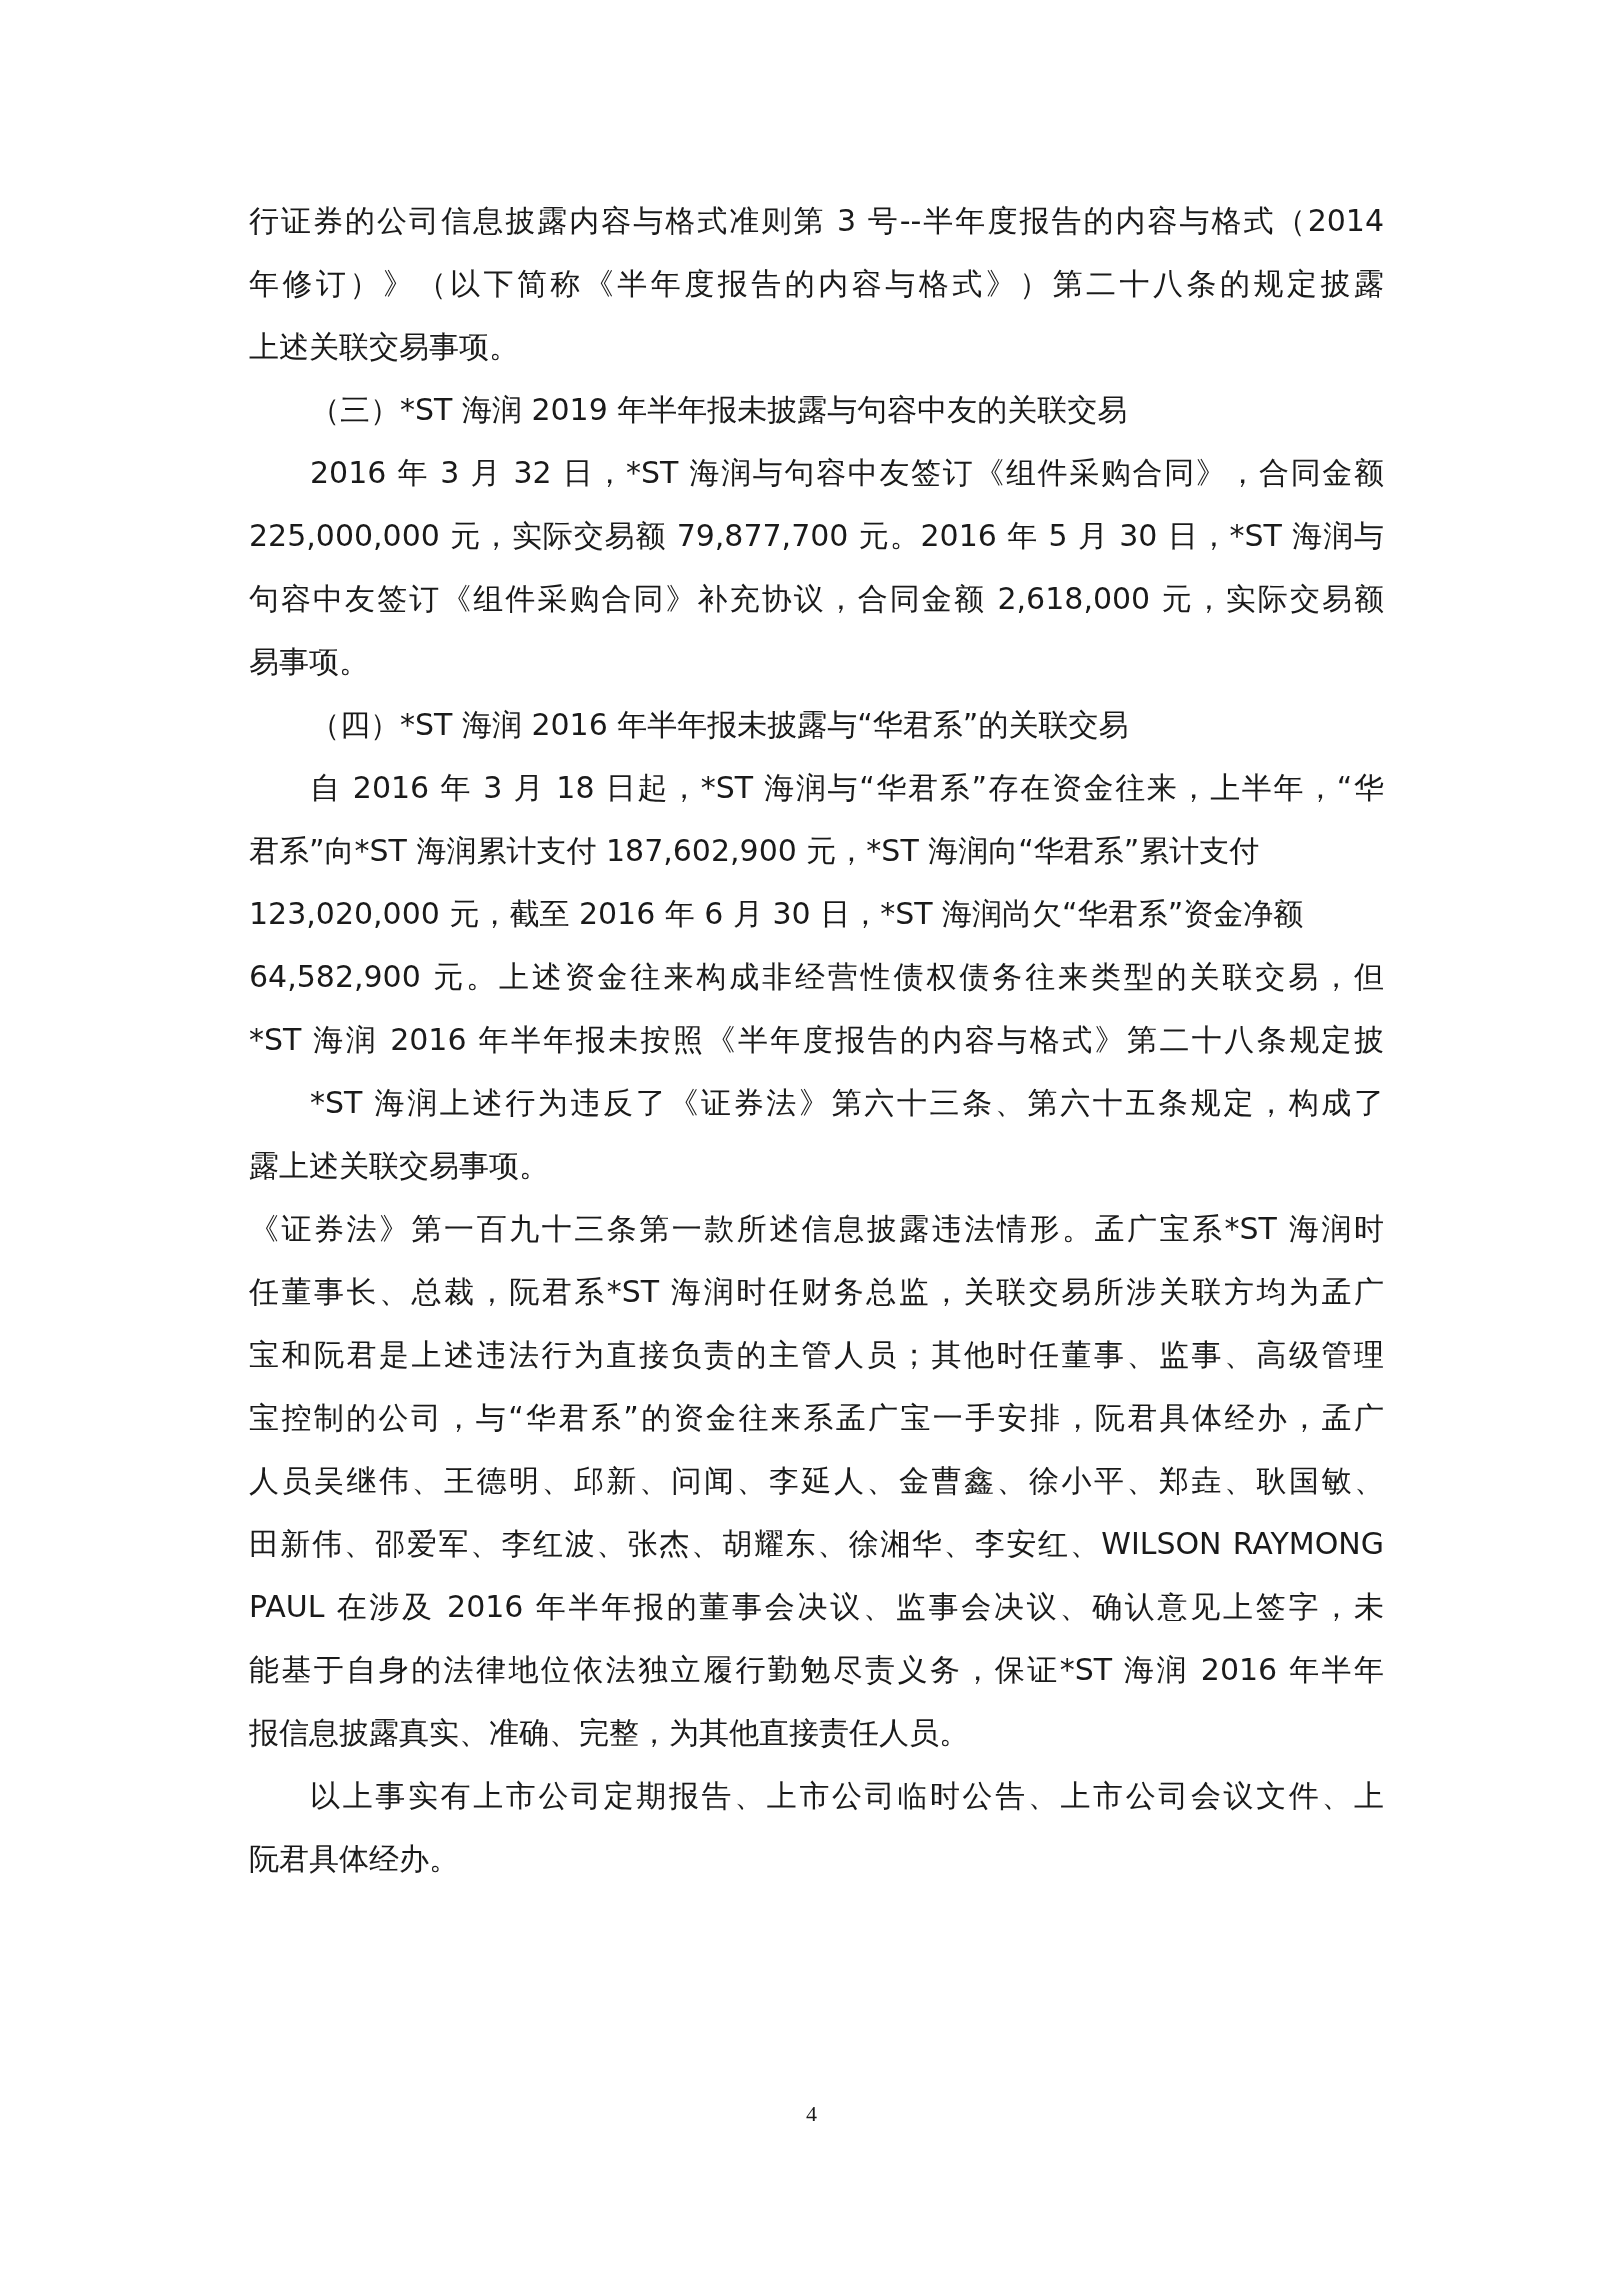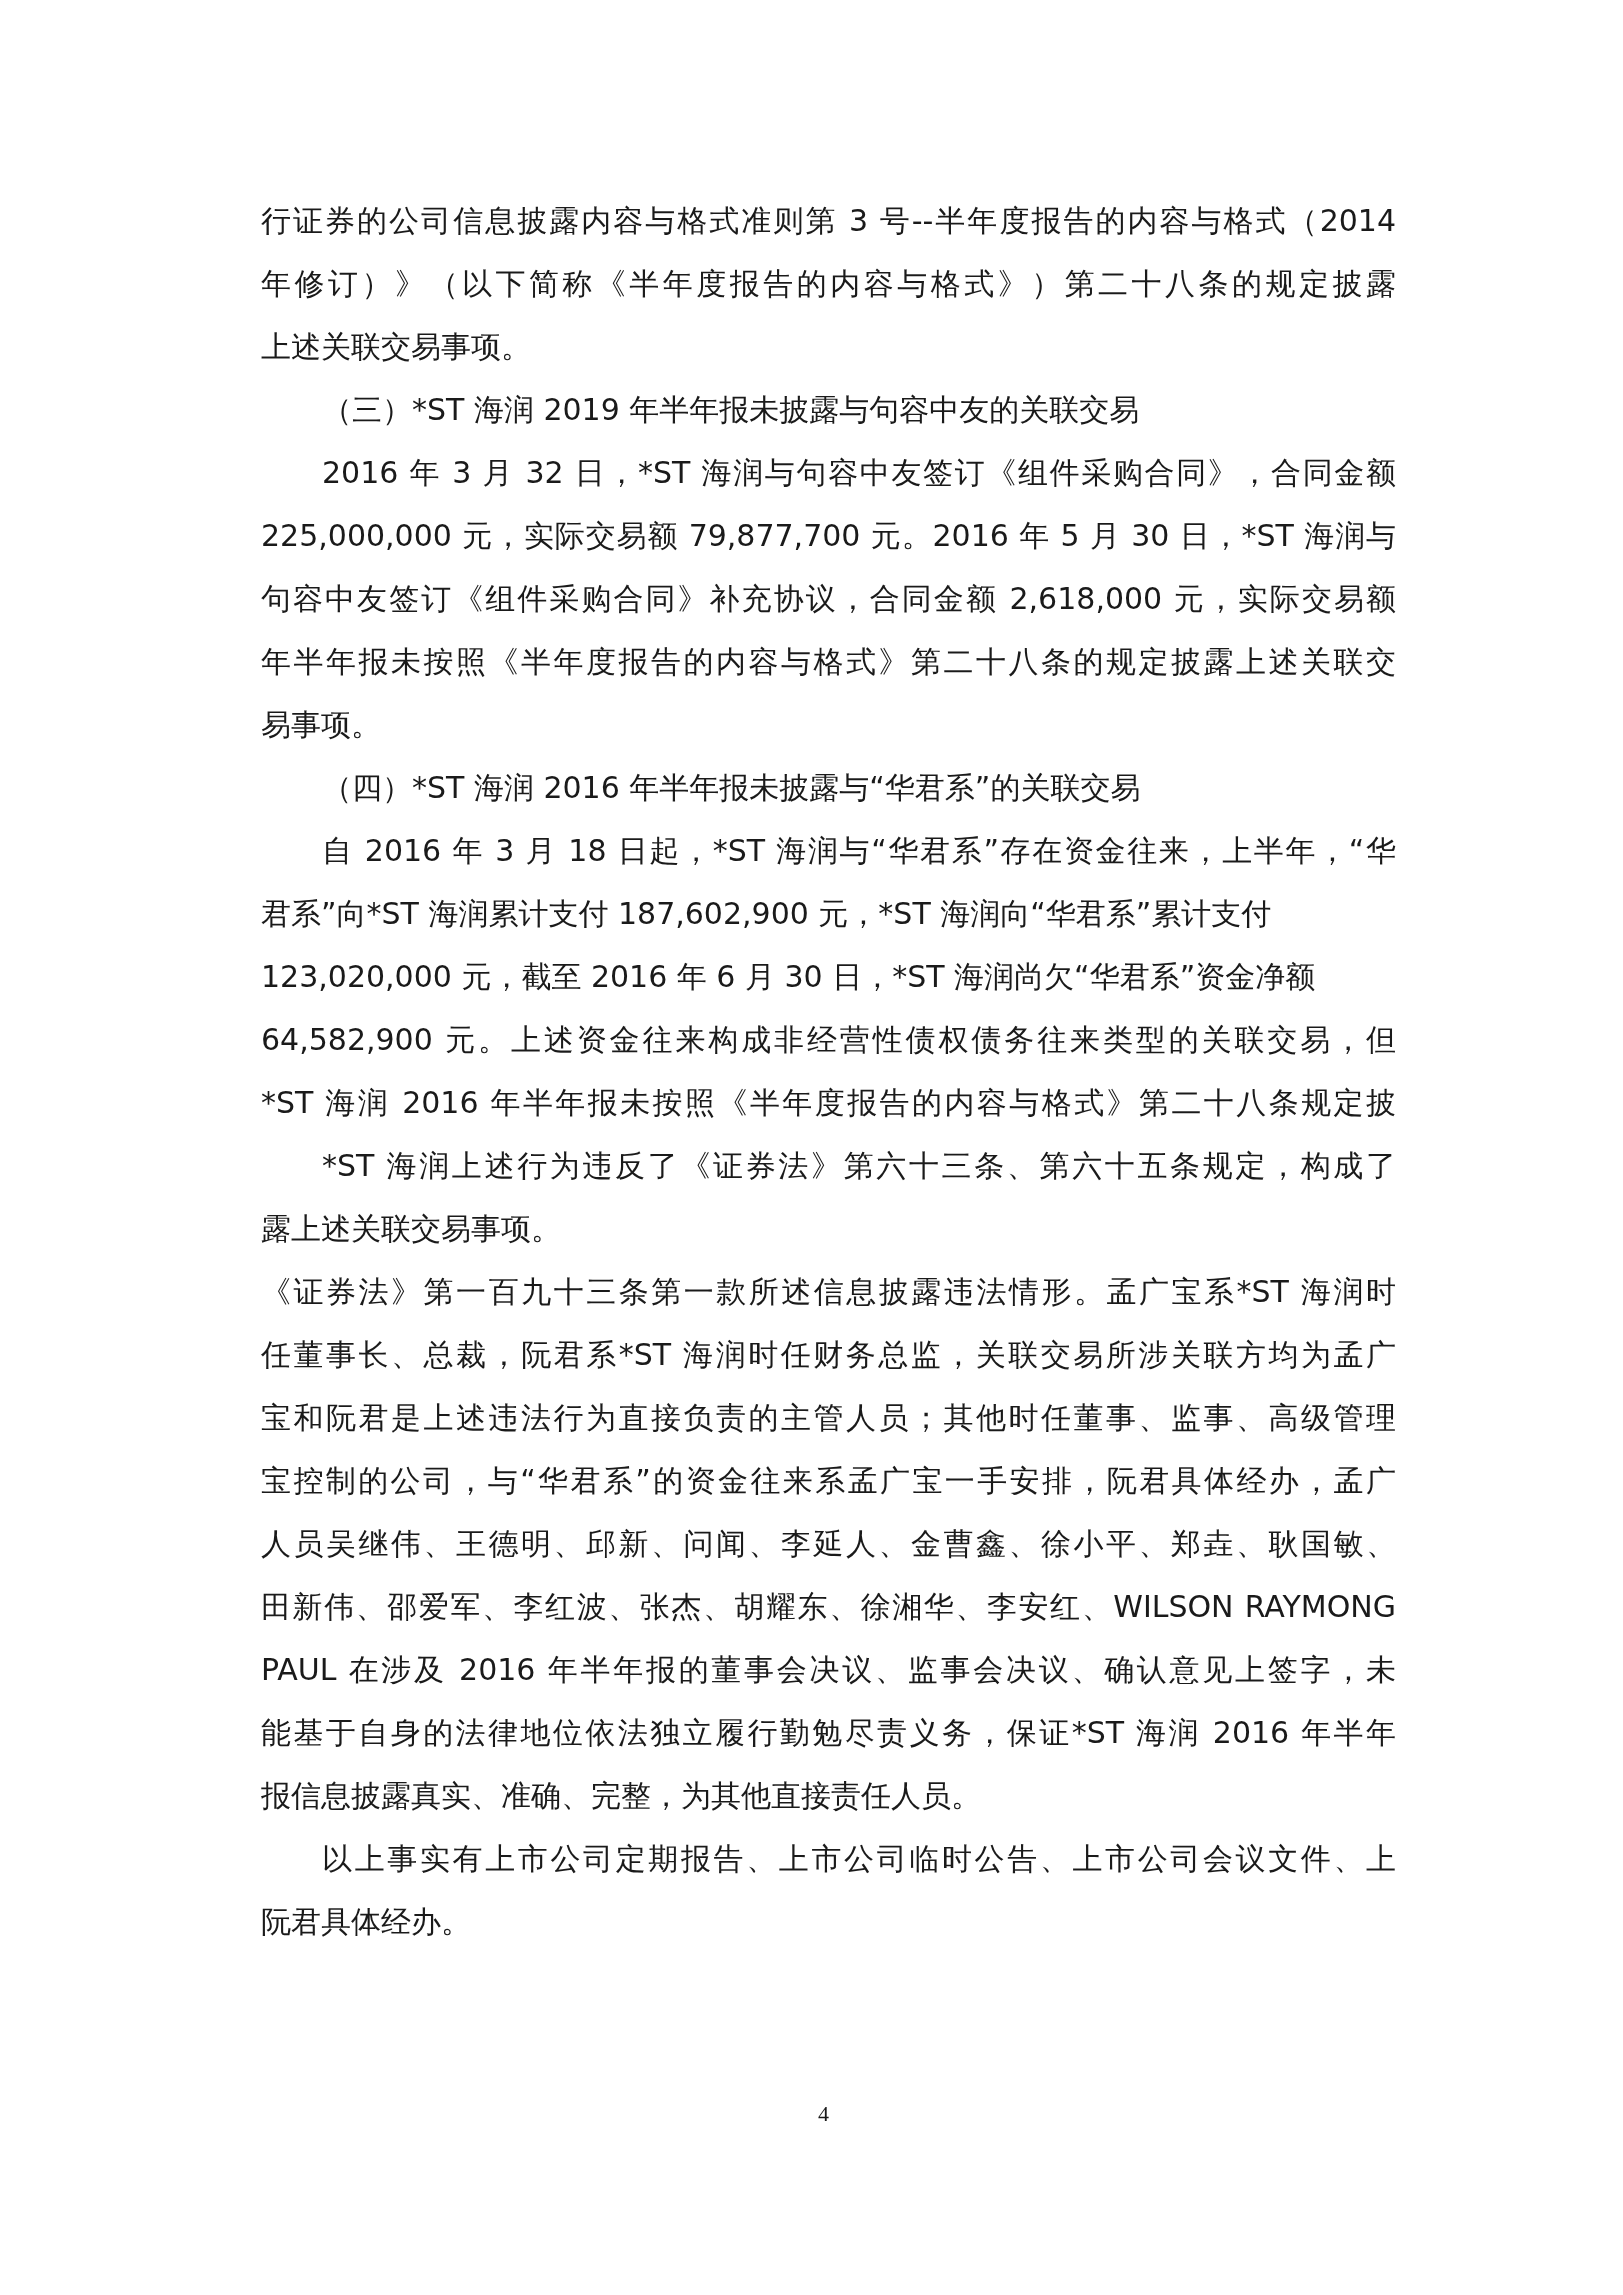--- a/index.html
+++ b/index.html
@@ -1,17 +1,17 @@
 <!DOCTYPE html>
 <html style="font-size:13.5px"><head>
 <meta charset="utf-8">
 <style>
   html, body { margin: 0; padding: 0; background: #ffffff; }
   body { width: 1623px; height: 2295px; position: relative; overflow: hidden; }
-  .page { position: absolute; left: 12px; top: 0; width: 1512px; height: 2295px; background: #fff; }
+  .page { position: absolute; left: 0; top: 0; width: 1512px; height: 2295px; background: #fff; }
   .text {
     position: absolute; left: 249px; top: 189px; width: 1135px;
     font-family: "DejaVu Sans", "Liberation Sans", sans-serif;
     font-size: 30px; line-height: 63px; color: #1a1a1a;
   }
   .line { white-space: nowrap; height: 63px; text-align: justify; text-align-last: justify; }
   .line.last { text-align-last: left; }
   .line.indent { padding-left: 61px; }
   .pagenum {
     position: absolute; left: 0; width: 1623px; top: 2101px; text-align: center;
@@ -23,21 +23,20 @@
 
 <div class="page">
   <div class="text" id="text-body">
       <div class="line">行证券的公司信息披露内容与格式准则第 3 号--半年度报告的内容与格式（2014</div>
       <div class="line">年修订）》（以下简称《半年度报告的内容与格式》）第二十八条的规定披露</div>
       <div class="line last">上述关联交易事项。</div>
       <div class="line indent last">（三）*ST 海润 2019 年半年报未披露与句容中友的关联交易</div>
       <div class="line indent">2016 年 3 月 32 日，*ST 海润与句容中友签订《组件采购合同》，合同金额</div>
       <div class="line">225,000,000 元，实际交易额 79,877,700 元。2016 年 5 月 30 日，*ST 海润与</div>
       <div class="line">句容中友签订《组件采购合同》补充协议，合同金额 2,618,000 元，实际交易额</div>
-      <div class="line">年半年报未按照《半年度报告的内容与格式》第二十八条的规定披露上述关联交</div>
       <div class="line last">易事项。</div>
       <div class="line indent last">（四）*ST 海润 2016 年半年报未披露与“华君系”的关联交易</div>
       <div class="line indent">自 2016 年 3 月 18 日起，*ST 海润与“华君系”存在资金往来，上半年，“华</div>
       <div class="line last">君系”向*ST 海润累计支付 187,602,900 元，*ST 海润向“华君系”累计支付</div>
       <div class="line last">123,020,000 元，截至 2016 年 6 月 30 日，*ST 海润尚欠“华君系”资金净额</div>
       <div class="line">64,582,900 元。上述资金往来构成非经营性债权债务往来类型的关联交易，但</div>
       <div class="line">*ST 海润 2016 年半年报未按照《半年度报告的内容与格式》第二十八条规定披</div>
       <div class="line indent">*ST 海润上述行为违反了《证券法》第六十三条、第六十五条规定，构成了</div>
       <div class="line last">露上述关联交易事项。</div>
       <div class="line">《证券法》第一百九十三条第一款所述信息披露违法情形。孟广宝系*ST 海润时</div>

